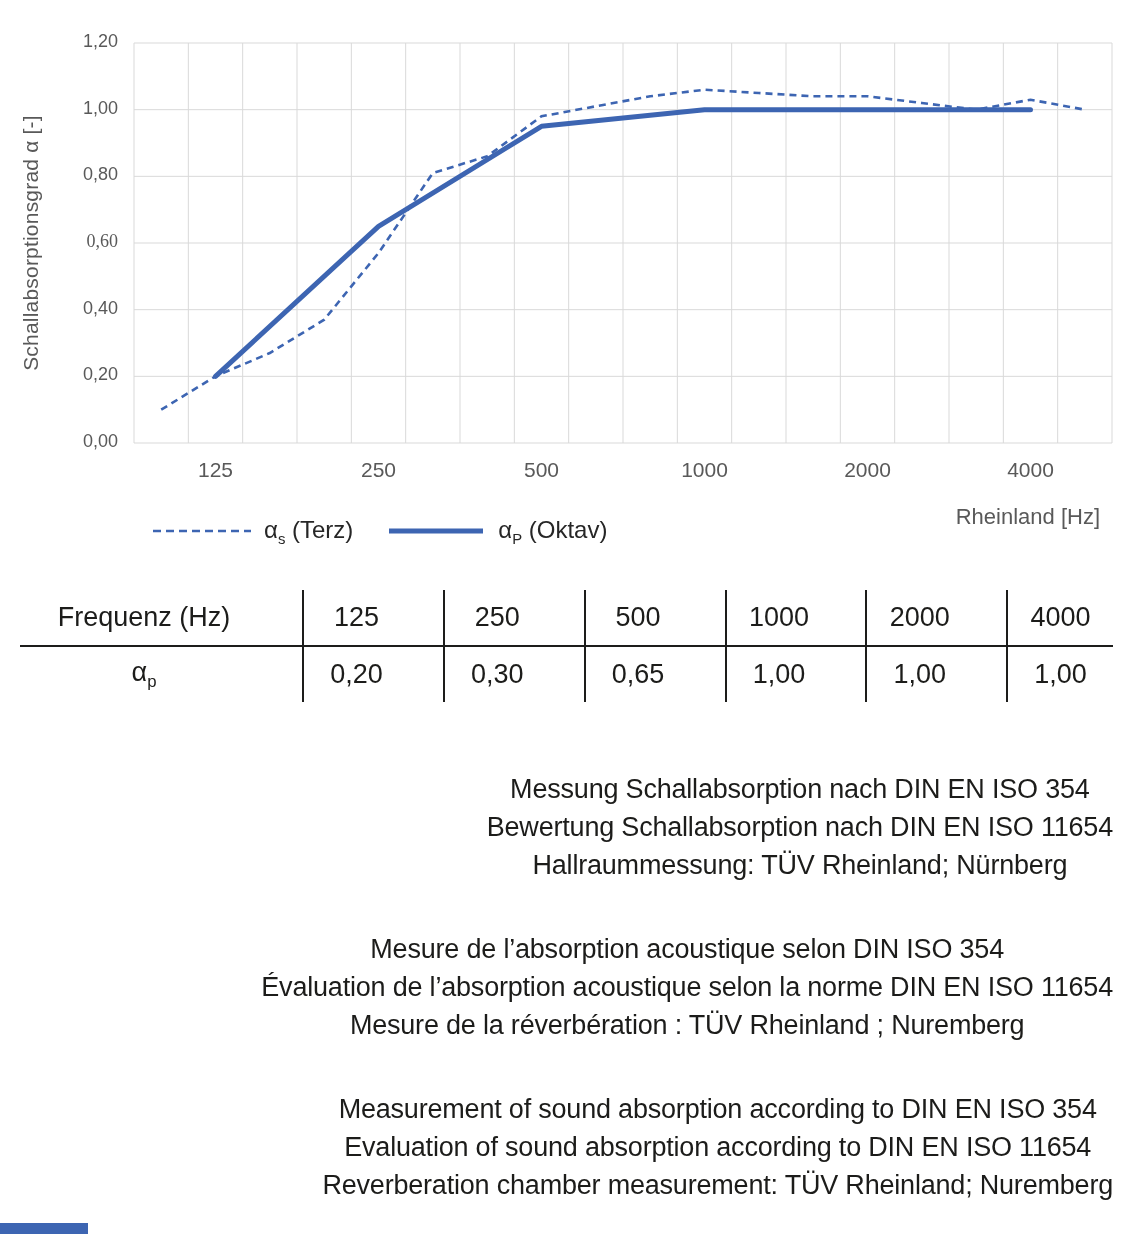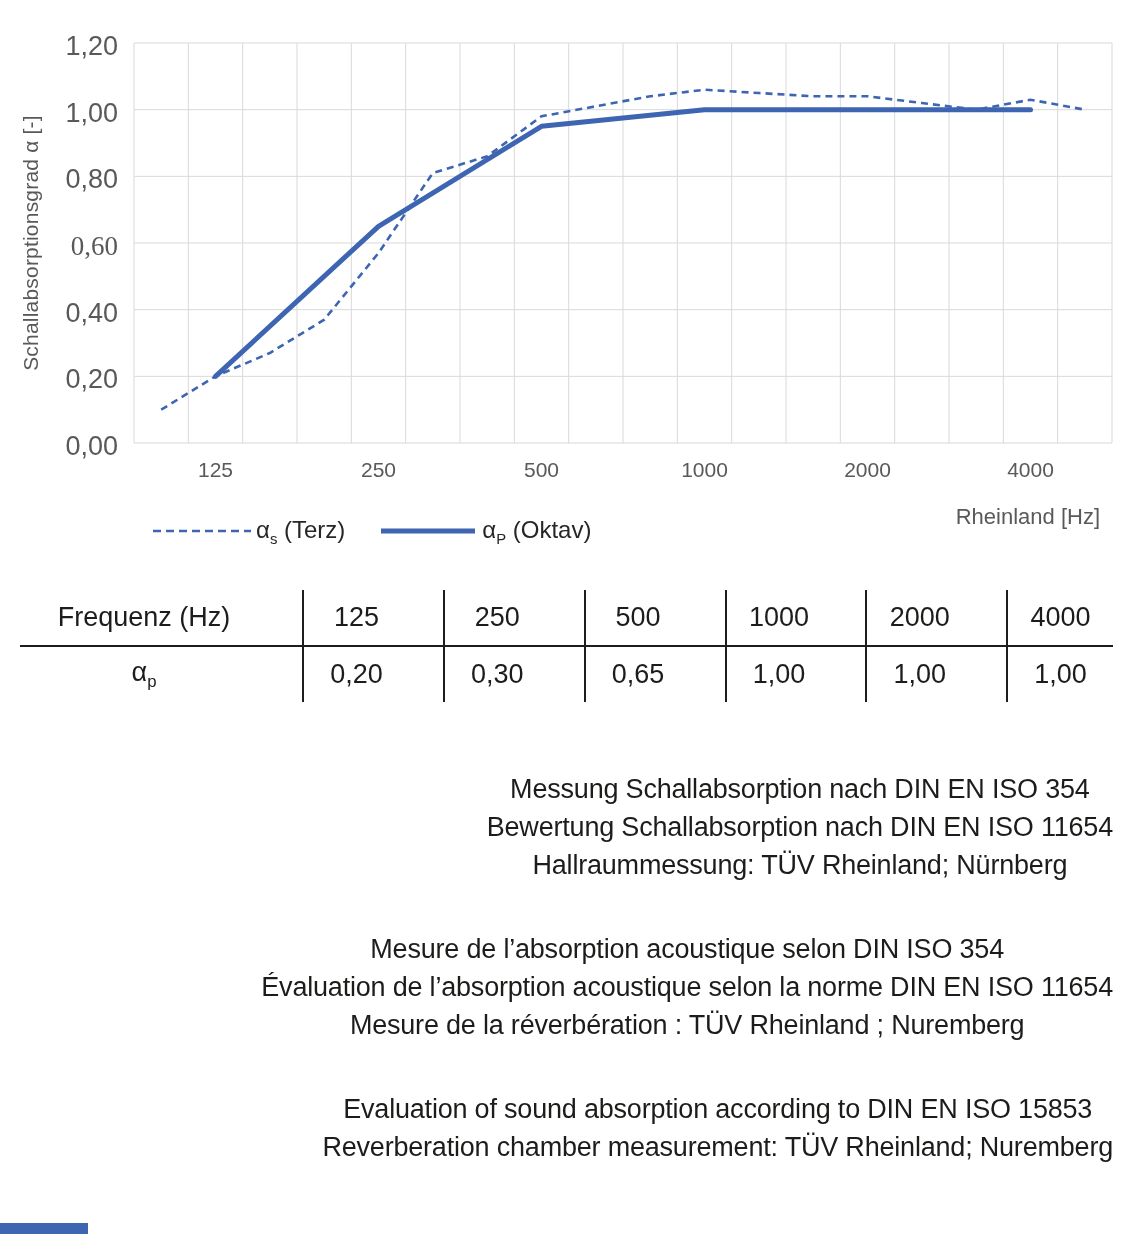--- a/index.html
+++ b/index.html
@@ -19,27 +19,27 @@
   
   .chart-area{position:absolute;left:0;top:0;width:1135px;height:560px;}
   #plot{position:absolute;left:0;top:0;}
   .gridline{stroke:var(--grid);stroke-width:1;}
   .series-dashed{fill:none;stroke:var(--accent);stroke-width:2.6;stroke-dasharray:7 5;stroke-linecap:butt;}
   .series-solid{fill:none;stroke:var(--accent);stroke-width:5;stroke-linejoin:round;stroke-linecap:round;}
   .y-title{
     position:absolute;left:31px;top:243px;transform:translate(-50%,-50%) rotate(-90deg);
     white-space:nowrap;color:var(--axis-text);font-size:21px;letter-spacing:.2px;
   }
-  .y-tick{position:absolute;right:0;color:var(--axis-text);font-size:27px;text-align:right;margin-left:11px;}
+  .y-tick{position:absolute;right:0;color:var(--axis-text);font-size:18px;text-align:right;margin-left:11px;}
   #yticks{position:absolute;left:30px;top:0;width:88px;height:460px;}
   .x-tick{position:absolute;top:458px;width:90px;text-align:center;color:var(--axis-text);font-size:21px;}
   .x-label{position:absolute;right:35px;top:504px;color:var(--axis-text);font-size:22px;}
   .legend{position:absolute;left:153px;top:516px;display:flex;align-items:center;gap:34px;}
   .legend-item{display:flex;align-items:center;}
-  .legend-label{font-size:24px;color:#262626;margin-left:5px;white-space:nowrap;}
+  .legend-label{font-size:24px;color:#262626;margin-left:13px;white-space:nowrap;}
   .swatch-dashed{stroke:var(--accent);stroke-width:2.6;stroke-dasharray:8 5;}
   .swatch-solid{stroke:var(--accent);stroke-width:5;}
 
   
   .abs-table{position:absolute;left:20px;top:590px;width:1093px;font-size:27px;}
   .t-row{display:grid;grid-template-columns:248px repeat(6,1fr);gap:34px;}
   .t-row.t-head{border-bottom:2px solid #1d1d1b;}
   .t-cell{
     height:55px;display:flex;align-items:center;justify-content:center;
     border-left:2px solid #1d1d1b;
@@ -155,17 +155,18 @@
   <div>Messung Schallabsorption nach DIN EN ISO 354</div>
   <div>Bewertung Schallabsorption nach DIN EN ISO 11654</div>
   <div>Hallraummessung: TÜV Rheinland; Nürnberg</div>
 </div>
 <div class="note note-fr">
   <div>Mesure de l’absorption acoustique selon DIN ISO 354</div>
   <div>Évaluation de l’absorption acoustique selon la norme DIN EN ISO 11654</div>
   <div>Mesure de la réverbération : TÜV Rheinland ; Nuremberg</div>
 </div>
 <div class="note note-en">
-  <div>Evaluation of sound absorption according to DIN EN ISO 15853</div>
+  <div>Measurement of sound absorption according to DIN EN ISO 354</div>
+  <div>Evaluation of sound absorption according to DIN EN ISO 11654</div>
   <div>Reverberation chamber measurement: TÜV Rheinland; Nuremberg</div>
 </div>
 
 <div class="brand-bar"></div>
 
 </body></html>

